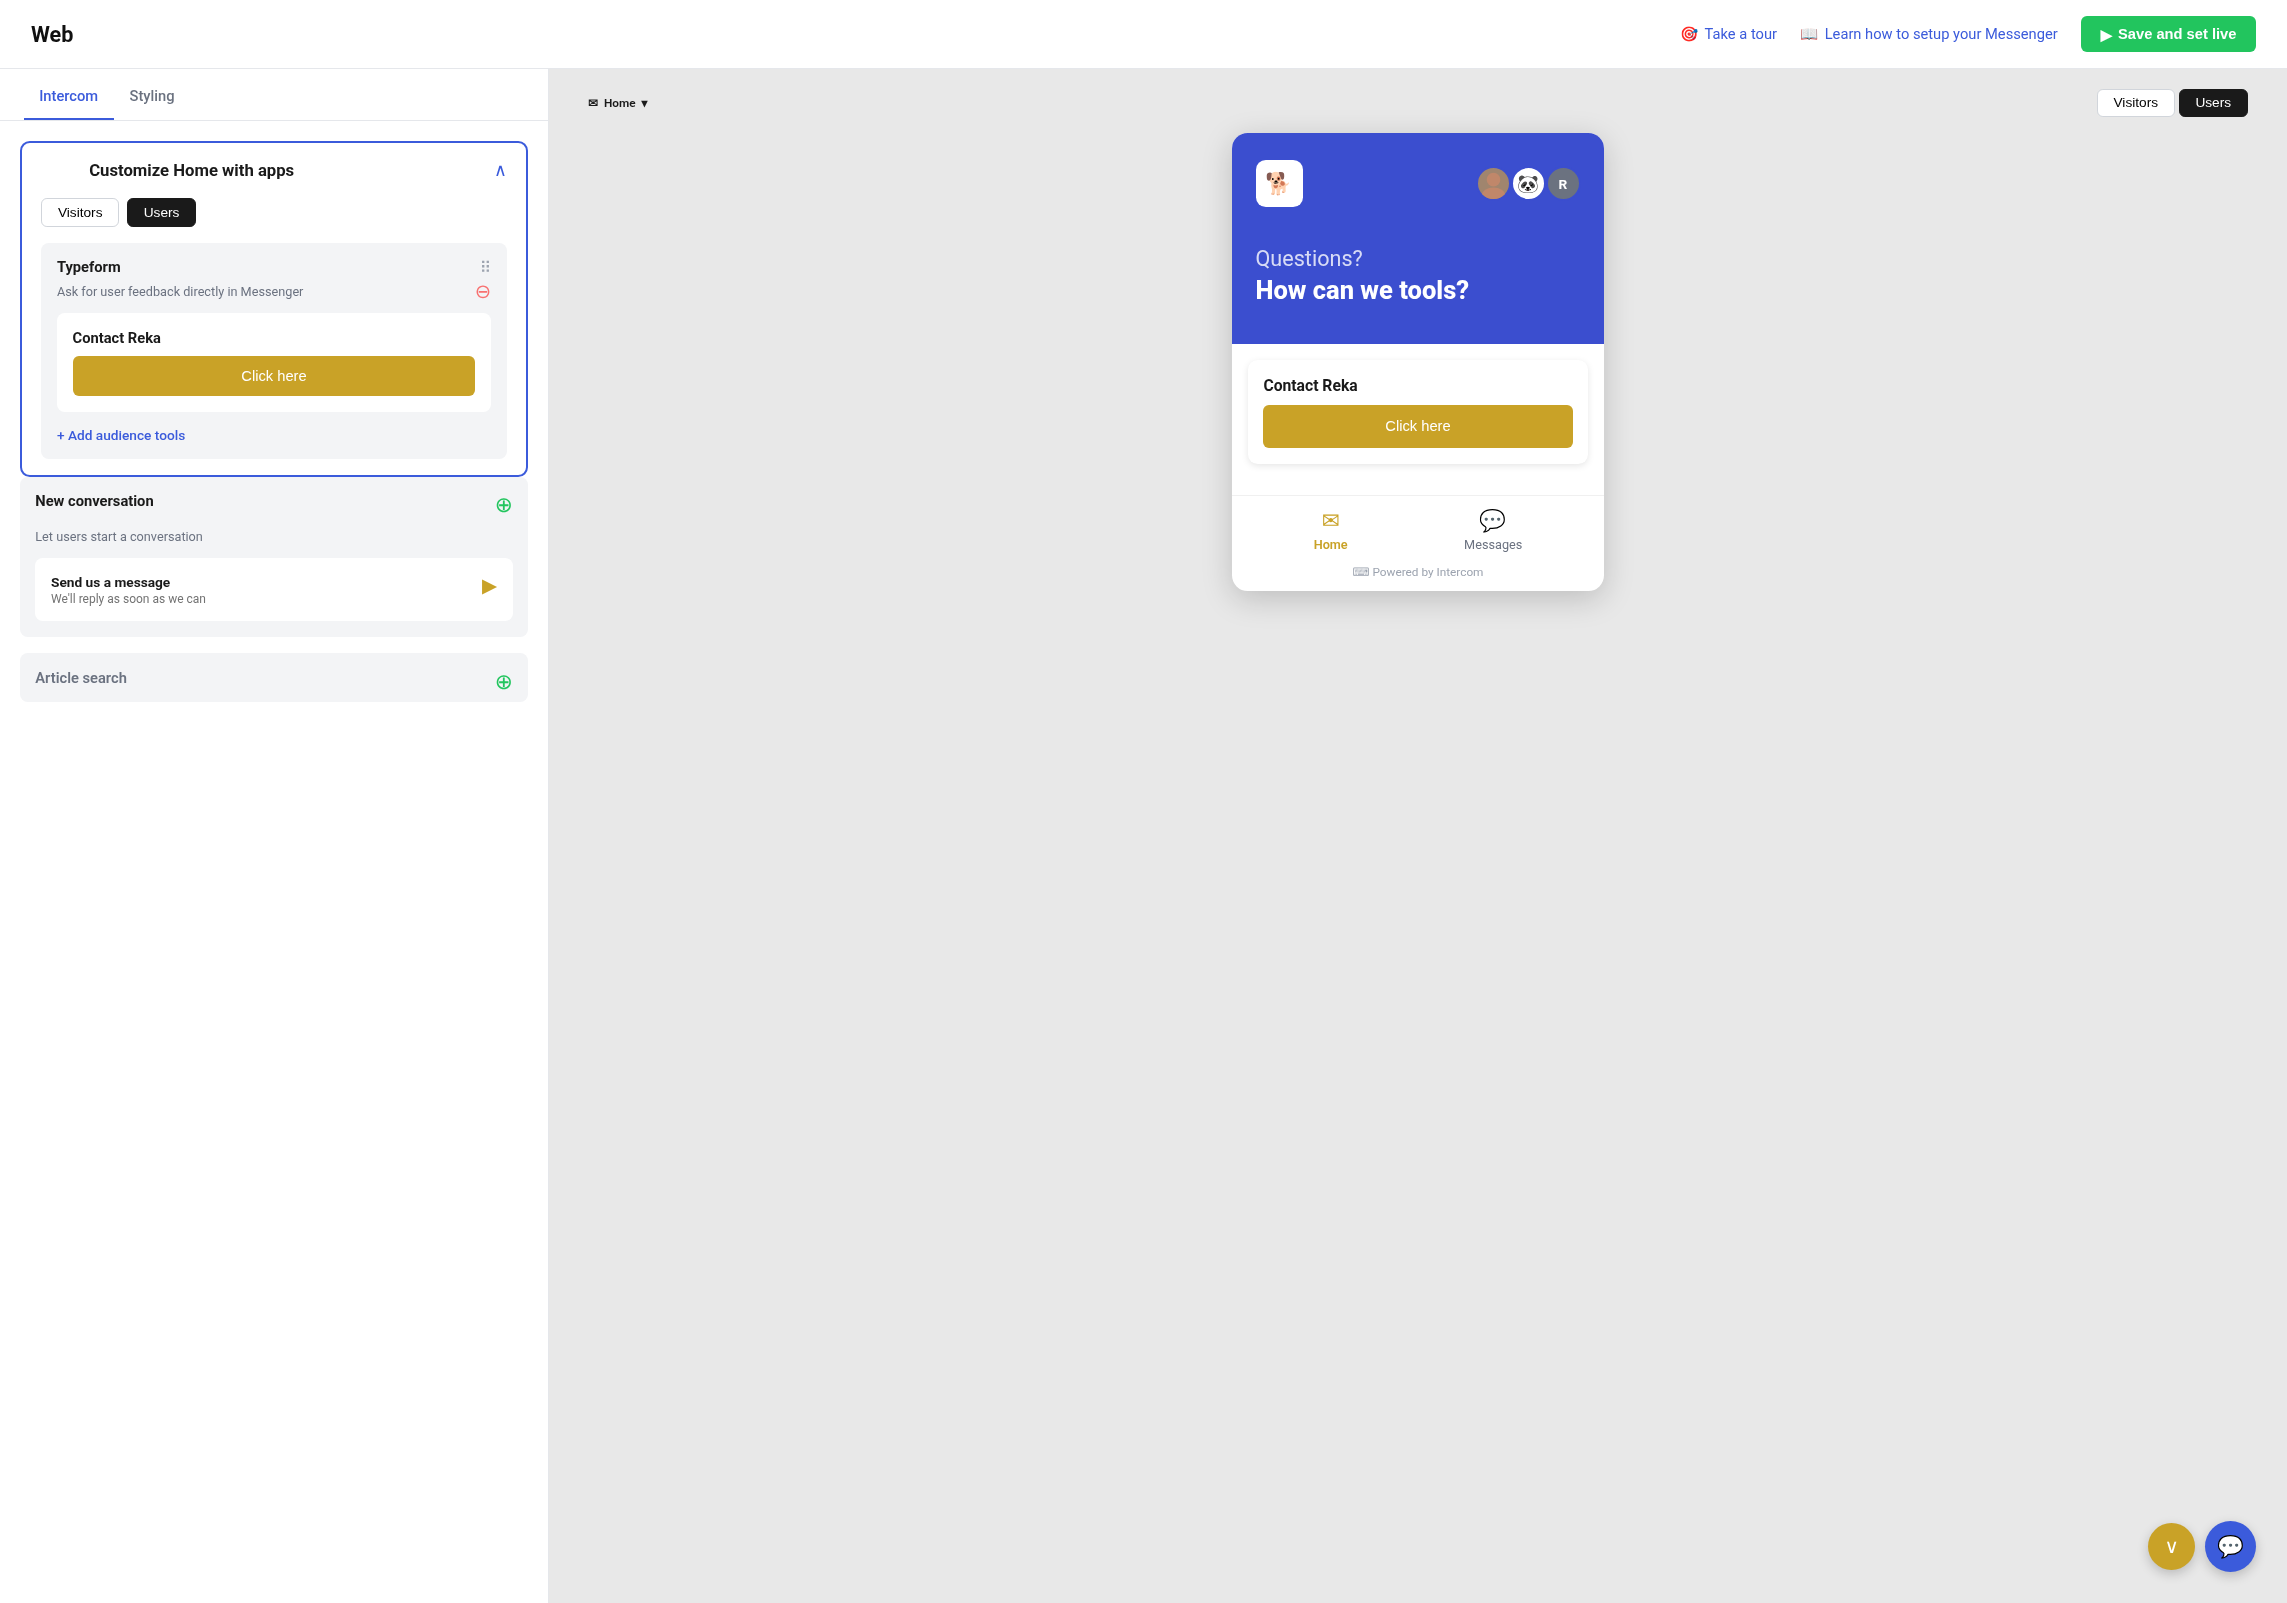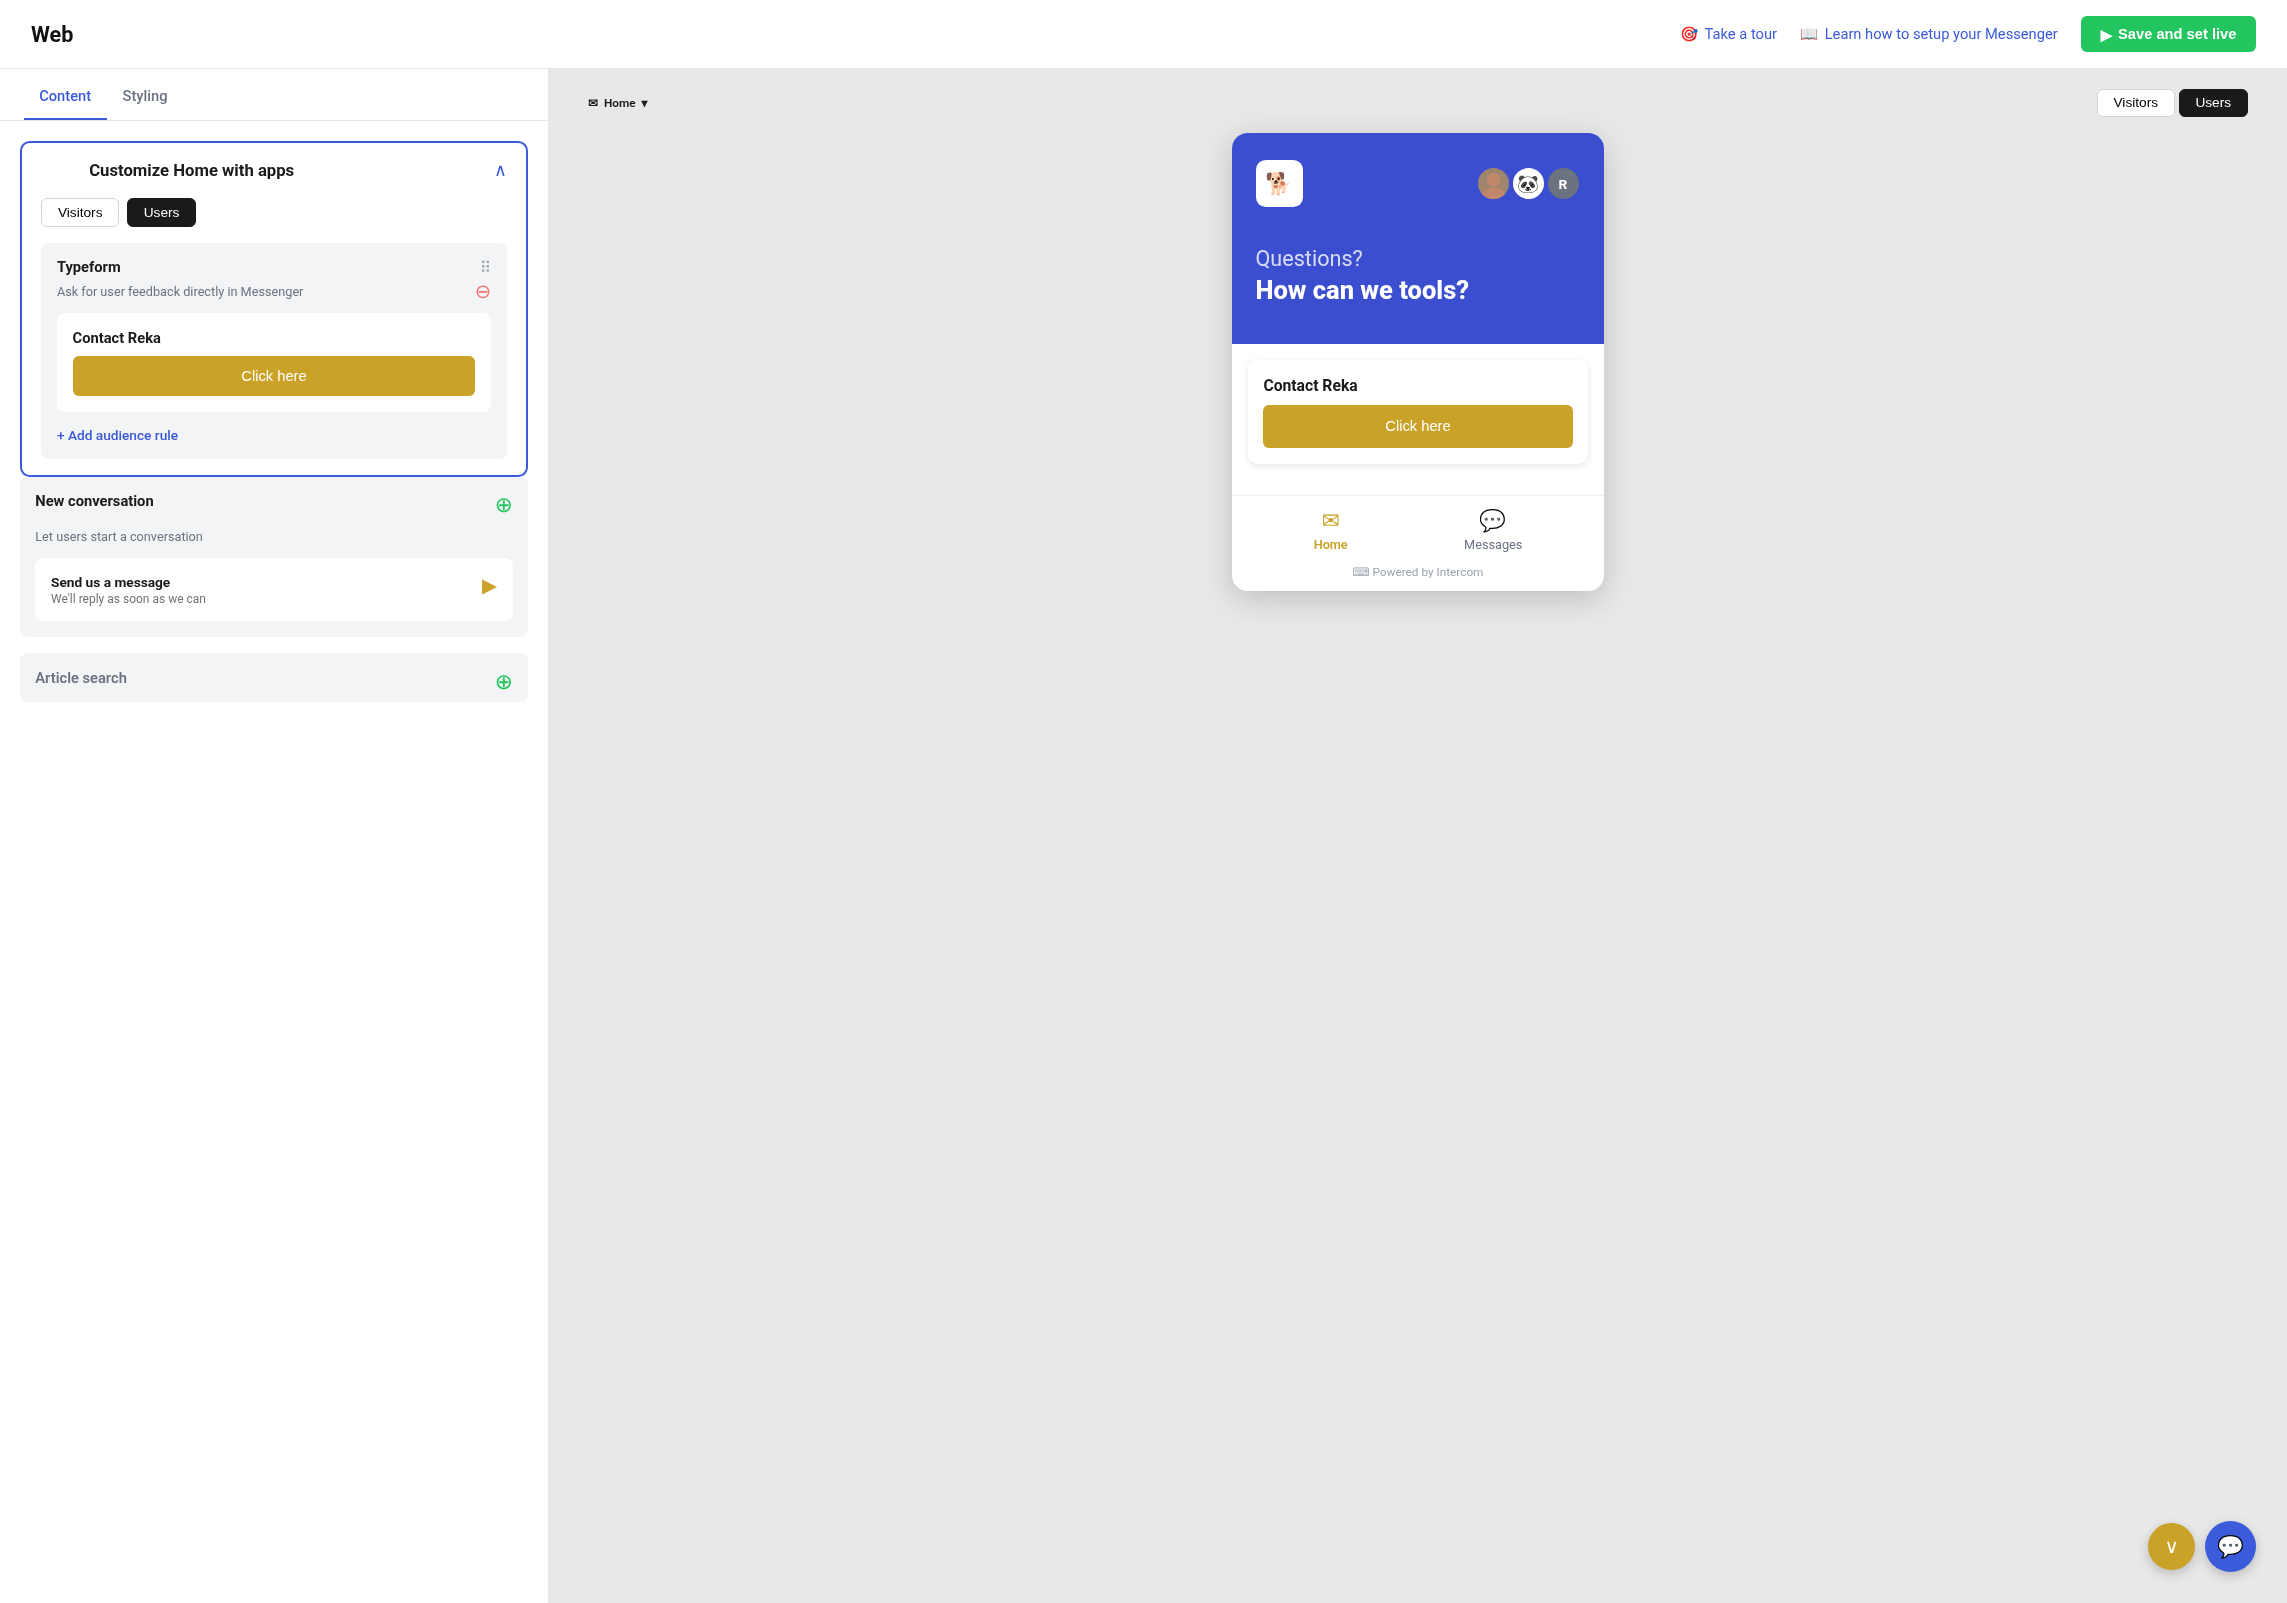--- a/index.html
+++ b/index.html
@@ -248,21 +248,21 @@
       <span>Save and set live</span>
     </button>
   </div>
 </div>
 
 <div class="main-layout">
 
   <div class="left-panel">
 
     <div class="tabs">
-      <div class="tab active">Content</div>
+      <div class="tab active">Intercom</div>
       <div class="tab">Styling</div>
     </div>
 
     <div class="section-box">
       <div class="section-header">
         <span class="section-header-title">Customize Home with apps</span>
         <span class="chevron-icon">∧</span>
       </div>
 
       <div class="toggle-group">
@@ -272,21 +272,21 @@
 
       <div class="app-card">
         <span class="drag-icon">⠿</span>
         <span class="remove-icon">⊖</span>
         <div class="app-card-title">Typeform</div>
         <div class="app-card-desc">Ask for user feedback directly in Messenger</div>
         <div class="typeform-preview">
           <div class="typeform-preview-title">Contact Reka</div>
           <button class="click-here-btn">Click here</button>
         </div>
-        <div class="add-audience">+ Add audience rule</div>
+        <div class="add-audience">+ Add audience tools</div>
       </div>
 
     </div>
 
 
     <div class="new-conv-card">
       <span class="add-icon">⊕</span>
       <div class="new-conv-title">New conversation</div>
       <div class="new-conv-desc">Let users start a conversation</div>
       <div class="send-msg-preview">

